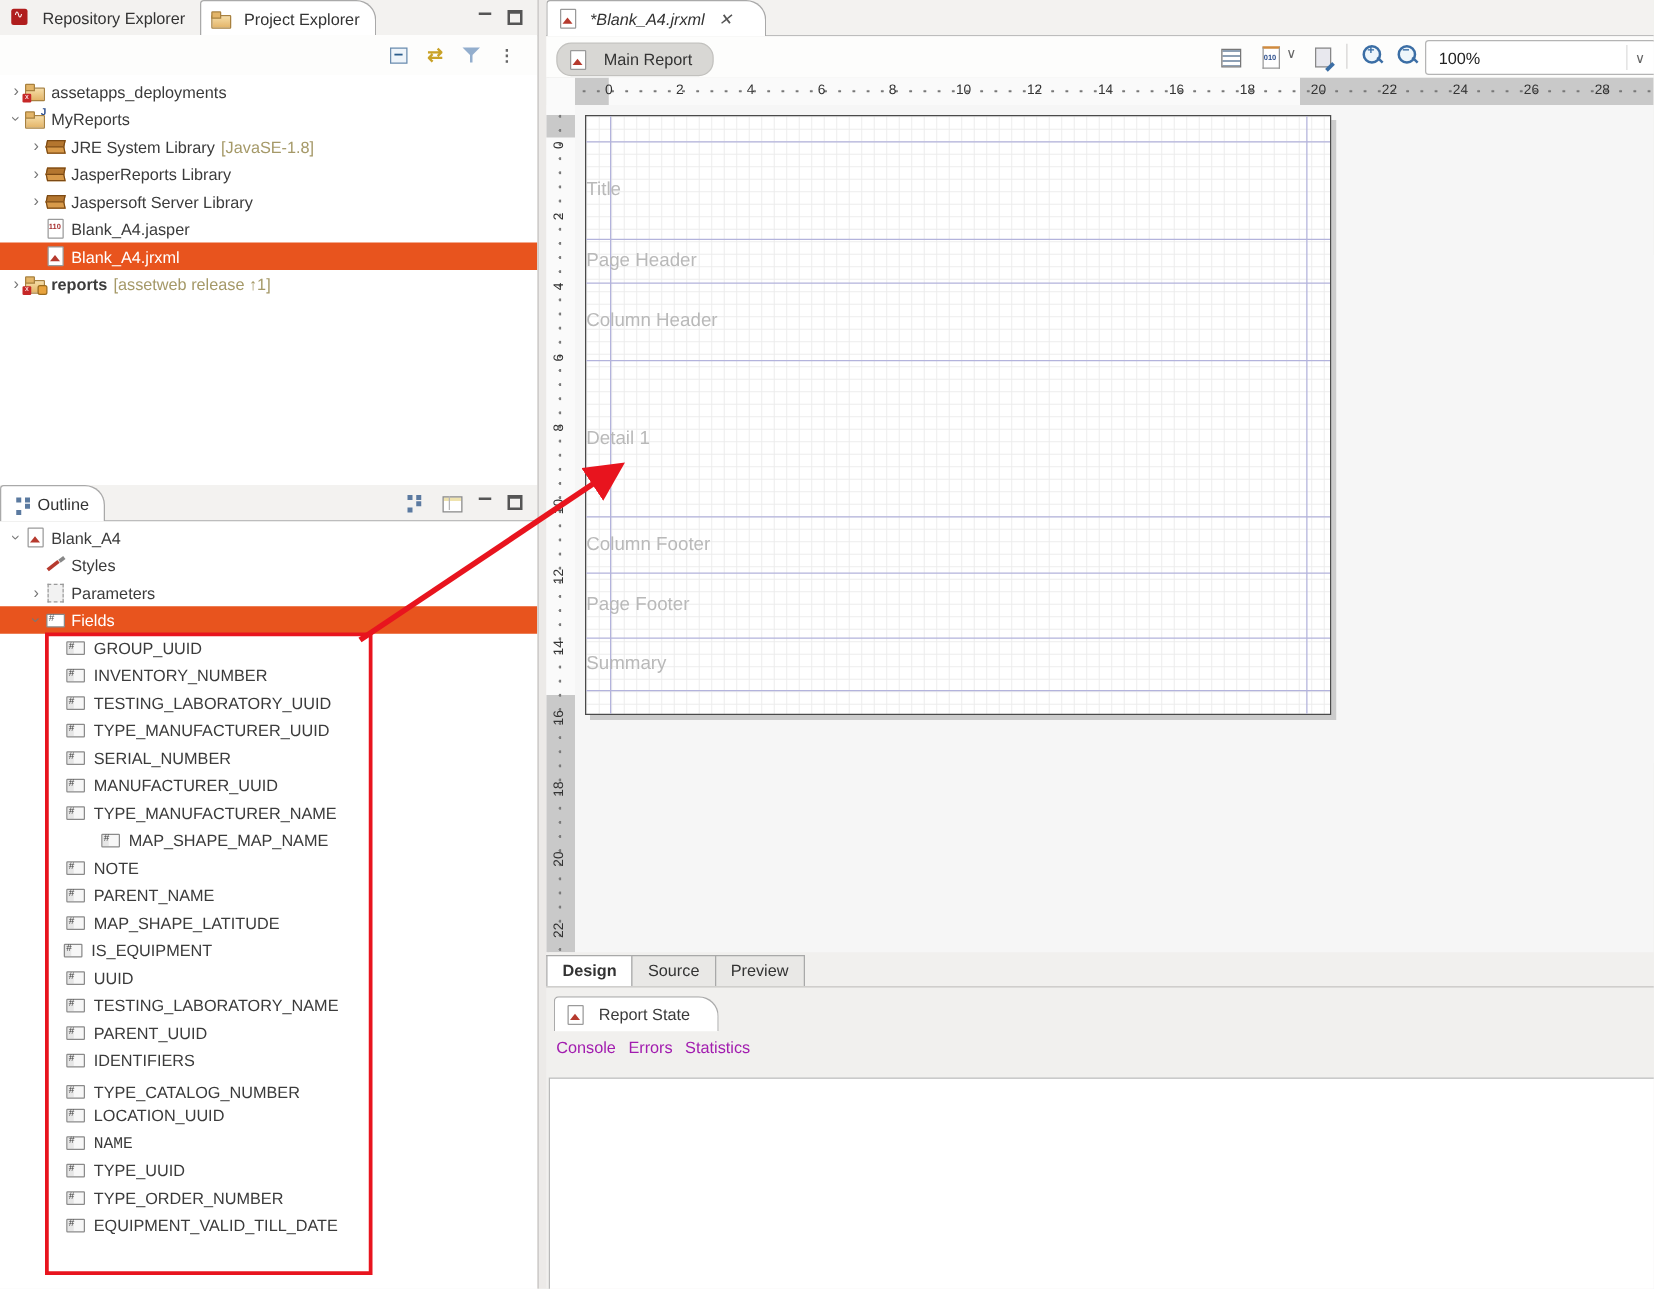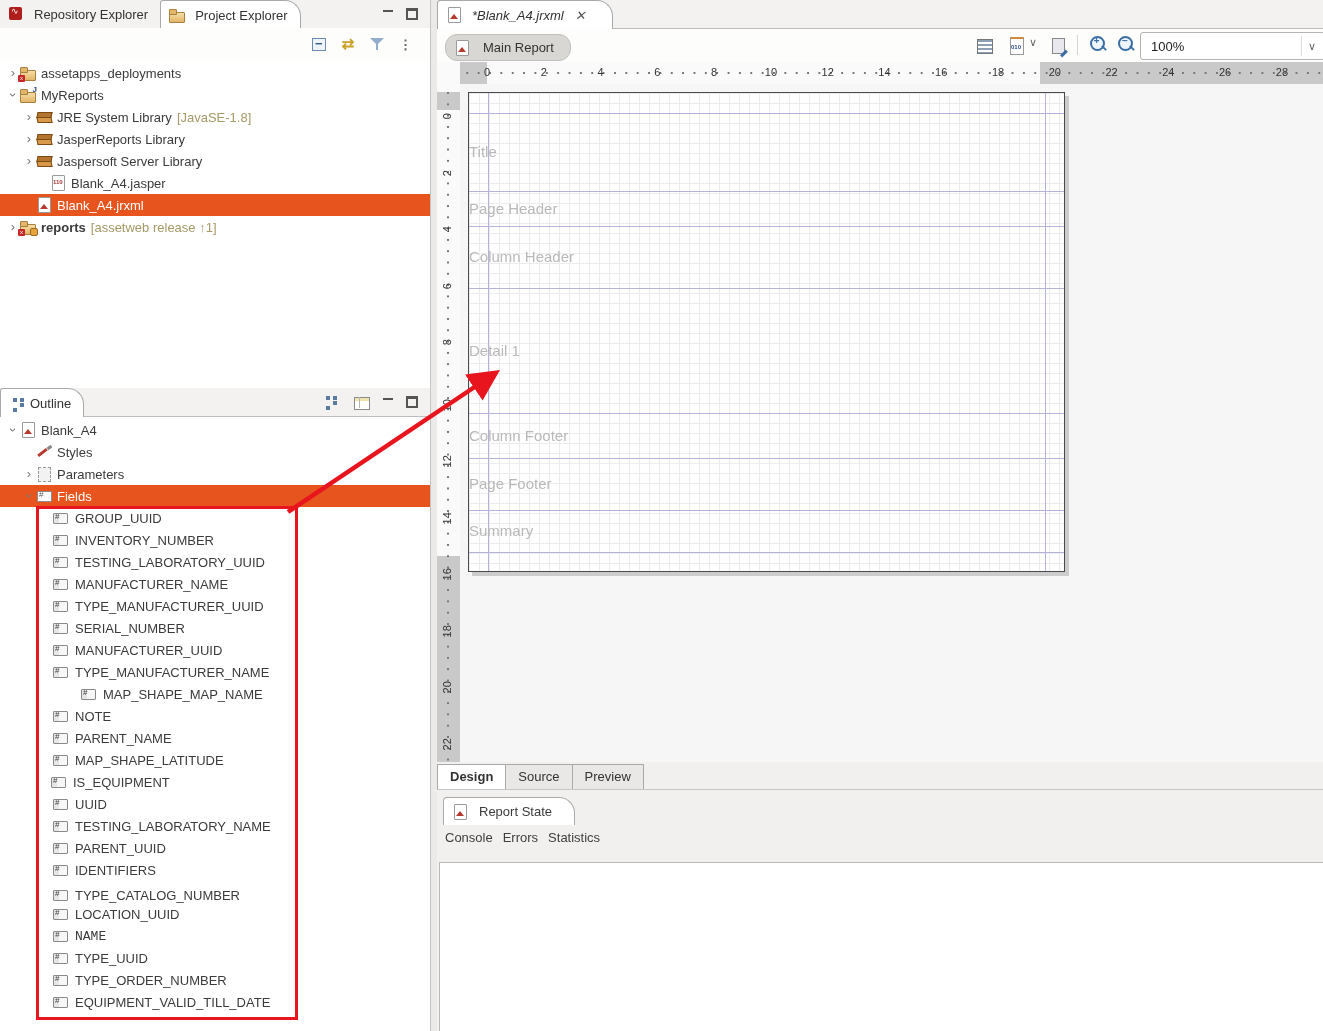--- a/index.html
+++ b/index.html
@@ -128,21 +128,21 @@
   .bandlabel{position:absolute;width:100%;text-align:left;color:#b9b9b9;font-size:15px;}
   
   .ed-bottom{position:absolute;background:#f1f0ee;border-bottom:1px solid #c0c0c0;display:flex;align-items:flex-end;}
   .btab{height:24px;line-height:24px;padding:0 12px;border:1px solid #a9a9a9;border-bottom:none;
     background:#e9e8e6;color:#333;margin-right:-1px;}
   .btab.active{background:#fff;font-weight:bold;}
   
   .rs{position:absolute;background:#f1f0ee;border-top:1px solid #c7c6c4;}
   .rs-tab{position:absolute;left:6px;top:7px;height:27px;display:flex;align-items:center;gap:6px;
     padding:0 22px 0 8px;background:#fff;border:1px solid #aaa;border-bottom:none;border-radius:4px 16px 0 0;}
-  .rs-subtabs{position:absolute;left:8px;top:40px;display:flex;gap:10px;color:#404040;}
+  .rs-subtabs{position:absolute;left:8px;top:40px;display:flex;gap:10px;color:#a21caf;}
   .rs-console{position:absolute;left:2px;top:72px;right:-2px;bottom:-2px;background:#fff;border:1px solid #b9b9b9;}
   
   #red-box{position:absolute;border:3px solid #e8141e;z-index:49;pointer-events:none;}
   #annot-svg{position:absolute;left:0;top:0;z-index:50;pointer-events:none;}
   .sash-v{position:absolute;left:430px;top:0;width:7px;height:1031px;background:#eceae8;
     border-left:1px solid #c5c4c2;border-right:1px solid #d8d7d5;}
   .corner{position:absolute;background:#d0d0d0;}
 </style>
 </head>
 <body>
@@ -192,21 +192,21 @@
       <div class="trow" style="padding-left: 22px;">
         <span class="chev">›</span>
         <span class="ic library"></span>
         <span class="lbl">JasperReports Library</span>
       </div>
       <div class="trow" style="padding-left: 22px;">
         <span class="chev">›</span>
         <span class="ic library"></span>
         <span class="lbl">Jaspersoft Server Library</span>
       </div>
-      <div class="trow" style="padding-left: 36px;">
+      <div class="trow" style="padding-left: 22px;">
         <span class="chev none">›</span>
         <span class="ic doc jasper"></span>
         <span class="lbl">Blank_A4.jasper</span>
       </div>
       <div class="trow selected" style="padding-left: 22px;">
         <span class="chev none">›</span>
         <span class="ic doc jrxml"></span>
         <span class="lbl">Blank_A4.jrxml</span>
       </div>
       <div class="trow bold" style="padding-left: 6px;">
@@ -262,25 +262,20 @@
       </div>
       <div class="trow" style="padding-left: 38px;">
         <span class="chev none">›</span>
         <span class="ic field"></span>
         <span class="lbl">INVENTORY_NUMBER</span>
       </div>
       <div class="trow" style="padding-left: 38px;">
         <span class="chev none">›</span>
         <span class="ic field"></span>
         <span class="lbl">TESTING_LABORATORY_UUID</span>
-      </div>
-      <div class="trow" style="padding-left: 38px;">
-        <span class="chev none">›</span>
-        <span class="ic field"></span>
-        <span class="lbl">MANUFACTURER_NAME</span>
       </div>
       <div class="trow" style="padding-left: 38px;">
         <span class="chev none">›</span>
         <span class="ic field"></span>
         <span class="lbl">TYPE_MANUFACTURER_UUID</span>
       </div>
       <div class="trow" style="padding-left: 38px;">
         <span class="chev none">›</span>
         <span class="ic field"></span>
         <span class="lbl">SERIAL_NUMBER</span>

